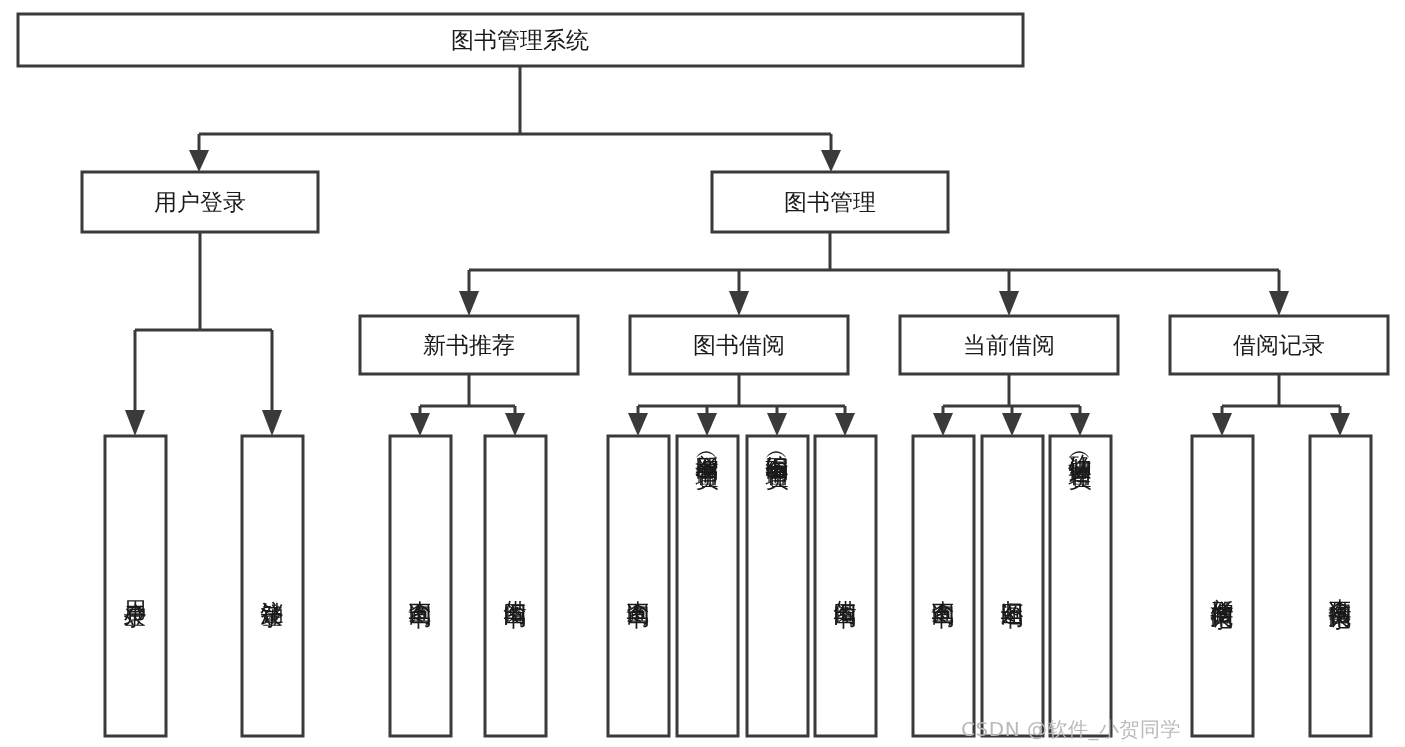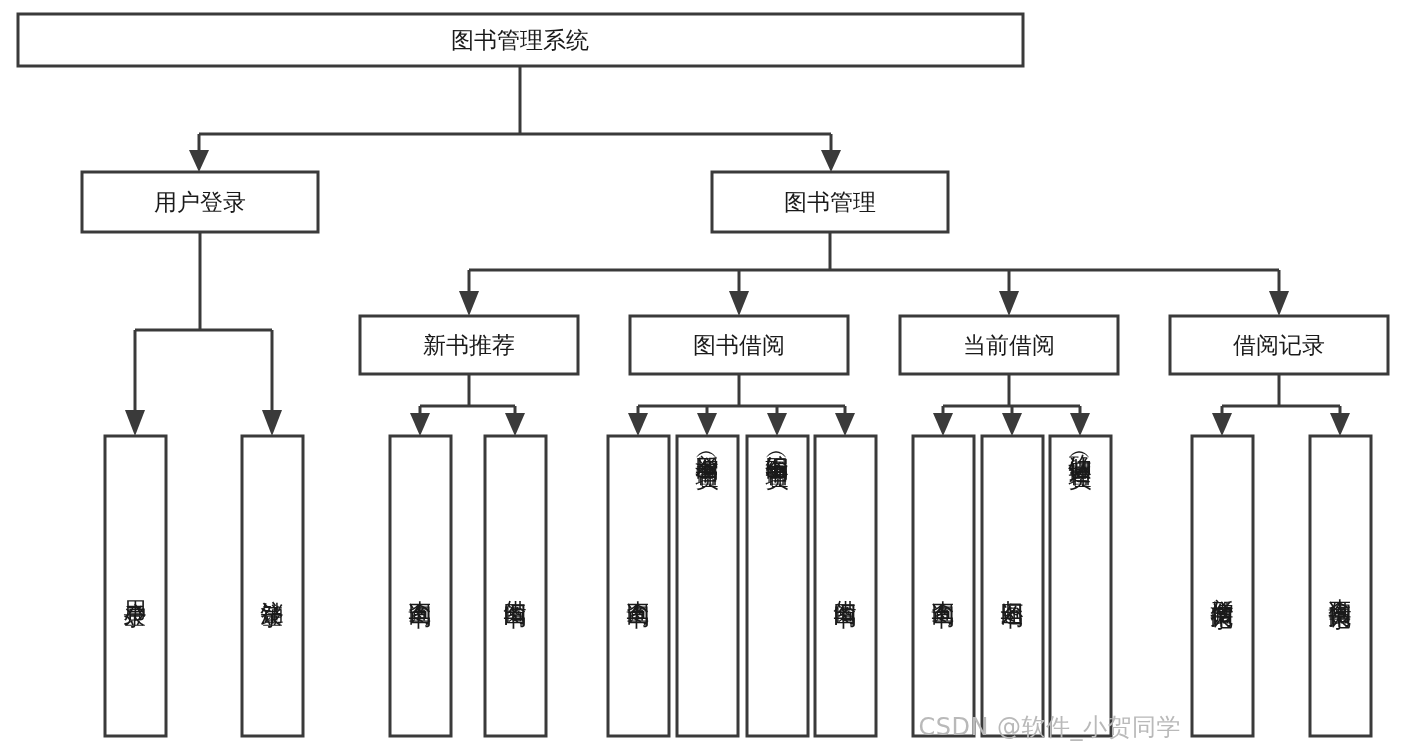--- a/index.html
+++ b/index.html
@@ -65,21 +65,21 @@
     color: #1a1a1a;
     letter-spacing: 2px;
     text-align: center;
     white-space: nowrap;
   }
   #watermark {
     position: absolute;
     right: 8px;
     bottom: 4px;
     font-family: "DejaVu Sans", "Liberation Sans", sans-serif;
-    font-size: 24px;
+    font-size: 20px;
     color: #b9b9b9;
     letter-spacing: 0.5px;
     white-space: nowrap;
     margin-top: 16px;
   }
 </style>
 </head>
 <body>
 
 <div id="diagram-root">

